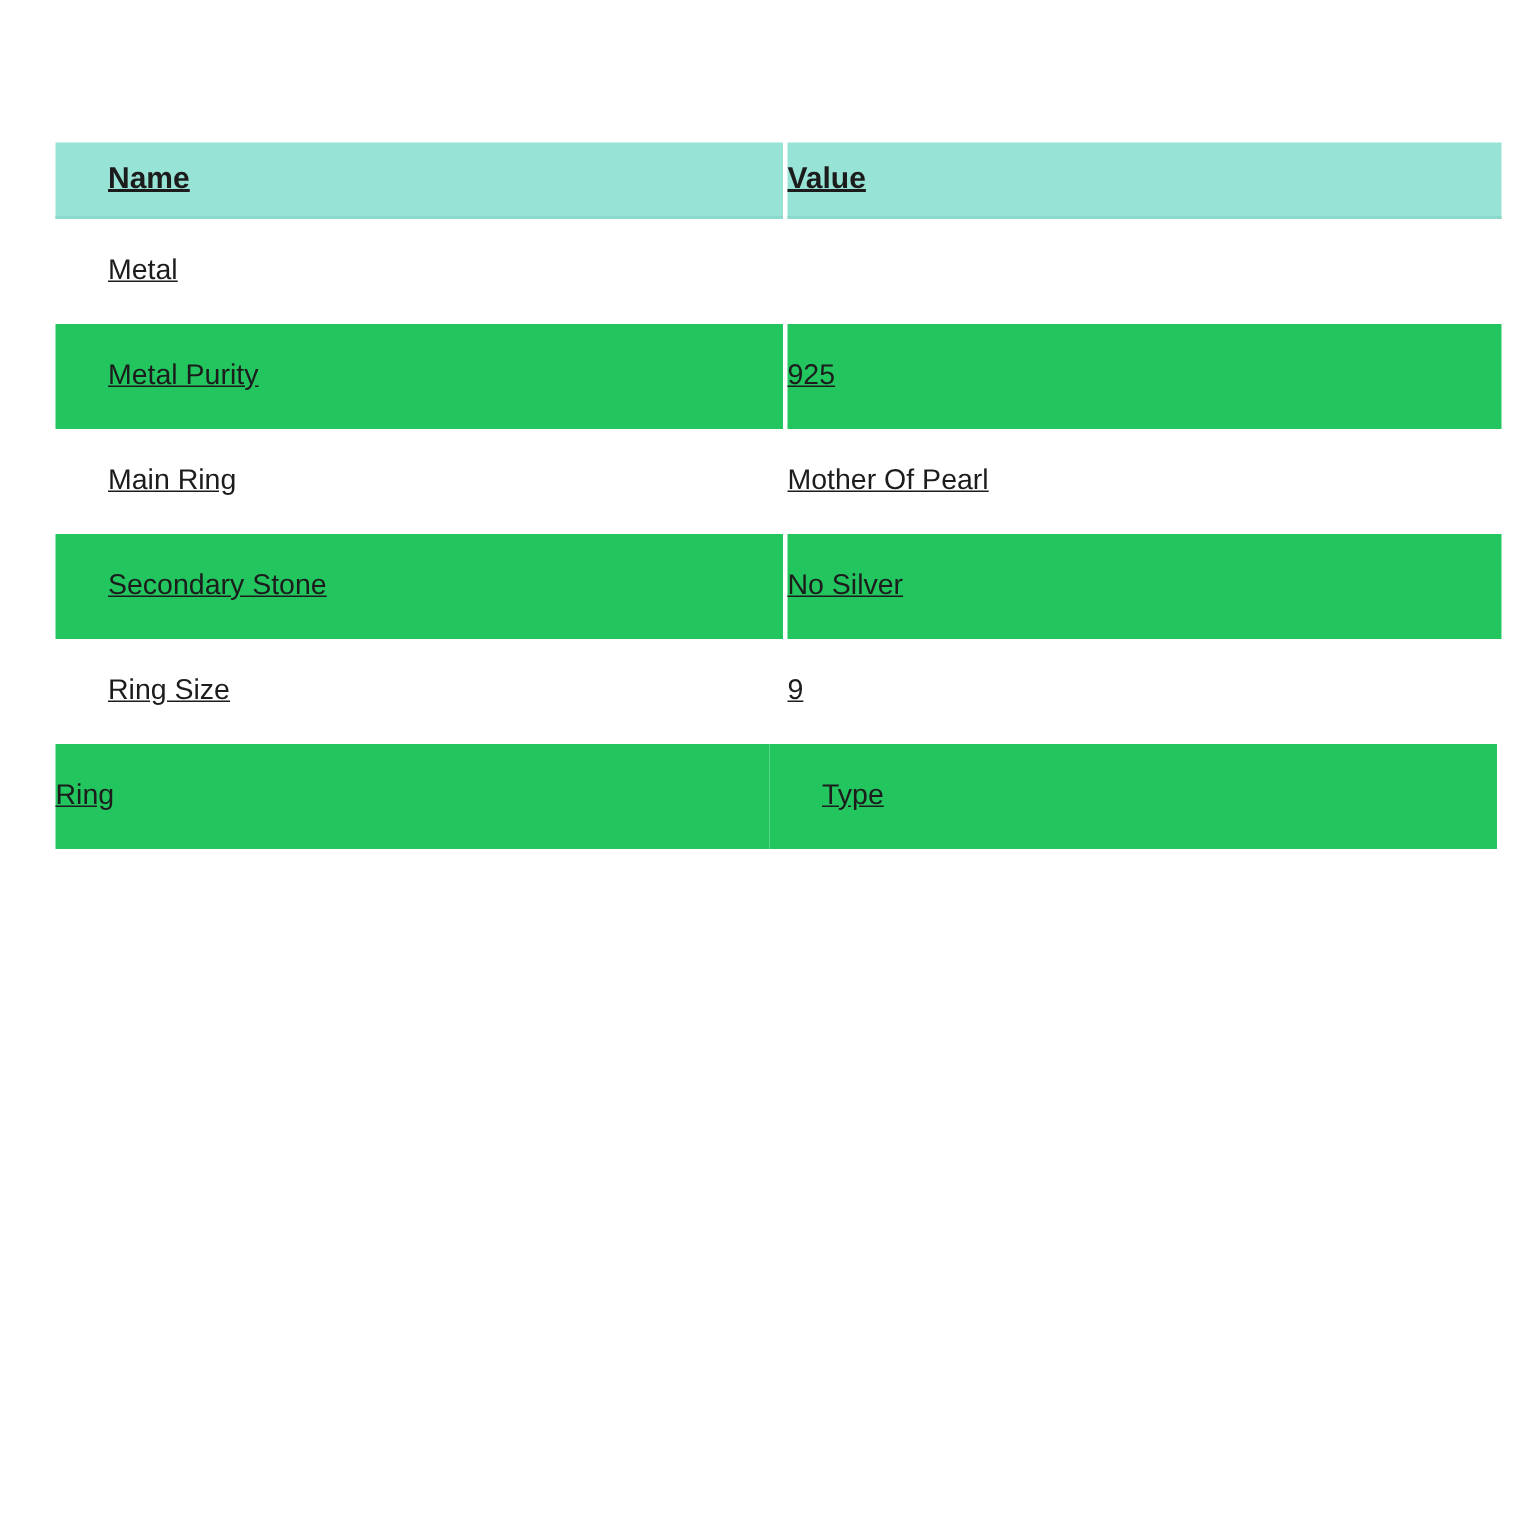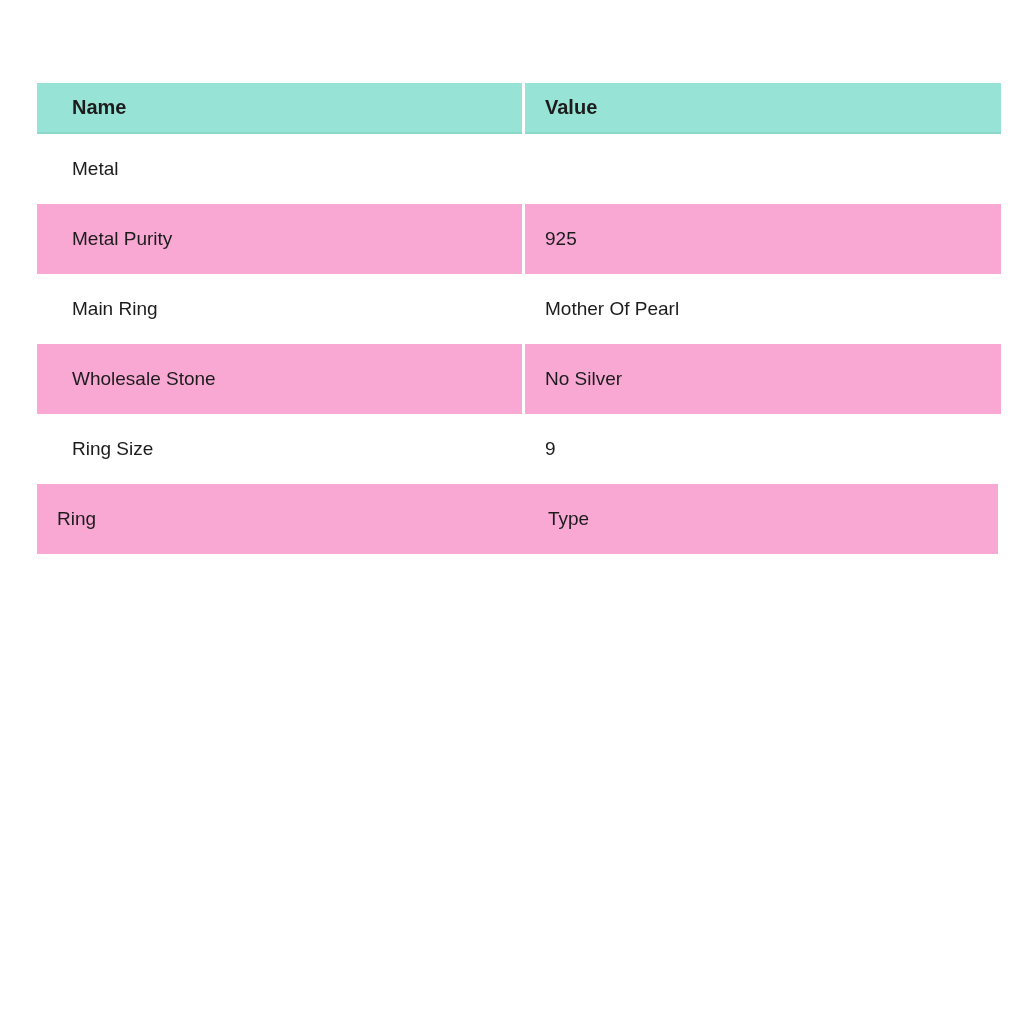--- a/index.html
+++ b/index.html
@@ -6,52 +6,52 @@
   html, body {
     width: 1024px;
     height: 1024px;
     background: #ffffff;
     font-family: "Liberation Sans", "DejaVu Sans", sans-serif;
     color: #1c1c1c;
   }
   .spec-table {
     position: absolute;
     left: 37px;
-    top: 83px;
+    top: 95px;
     width: 964px;
+    text-decoration: underline;
   }
   .t-row {
     display: flex;
     width: 100%;
   }
   .t-row.header {
     height: 51px;
     font-weight: 700;
     font-size: 20px;
   }
   .t-row.body {
     height: 70px;
     font-size: 19px;
   }
   .t-row.body.alt .cell {
-    background: #f9a8d4;
+    background: #22c55e;
   }
   .cell {
     display: flex;
     align-items: center;
     background: transparent;
   }
   .cell.name-col {
     width: 485px;
     padding-left: 35px;
     margin-right: 3px; 
   }
   .cell.value-col {
     width: 476px;
-    padding-left: 20px;
   }
   .t-row.header .cell {
     background: #97e3d5;
     border-bottom: 2px solid #8bd9ca;
   }
 </style>
 </head>
 <body>
 
 <div class="spec-table">
@@ -84,21 +84,21 @@
     <div class="cell name-col">
       <span>Main Ring</span>
     </div>
     <div class="cell value-col">
       <span>Mother Of Pearl</span>
     </div>
   </div>
 
   <div class="t-row body alt">
     <div class="cell name-col">
-      <span>Wholesale Stone</span>
+      <span>Secondary Stone</span>
     </div>
     <div class="cell value-col">
       <span>No Silver</span>
     </div>
   </div>
 
   <div class="t-row body">
     <div class="cell name-col">
       <span>Ring Size</span>
     </div>

